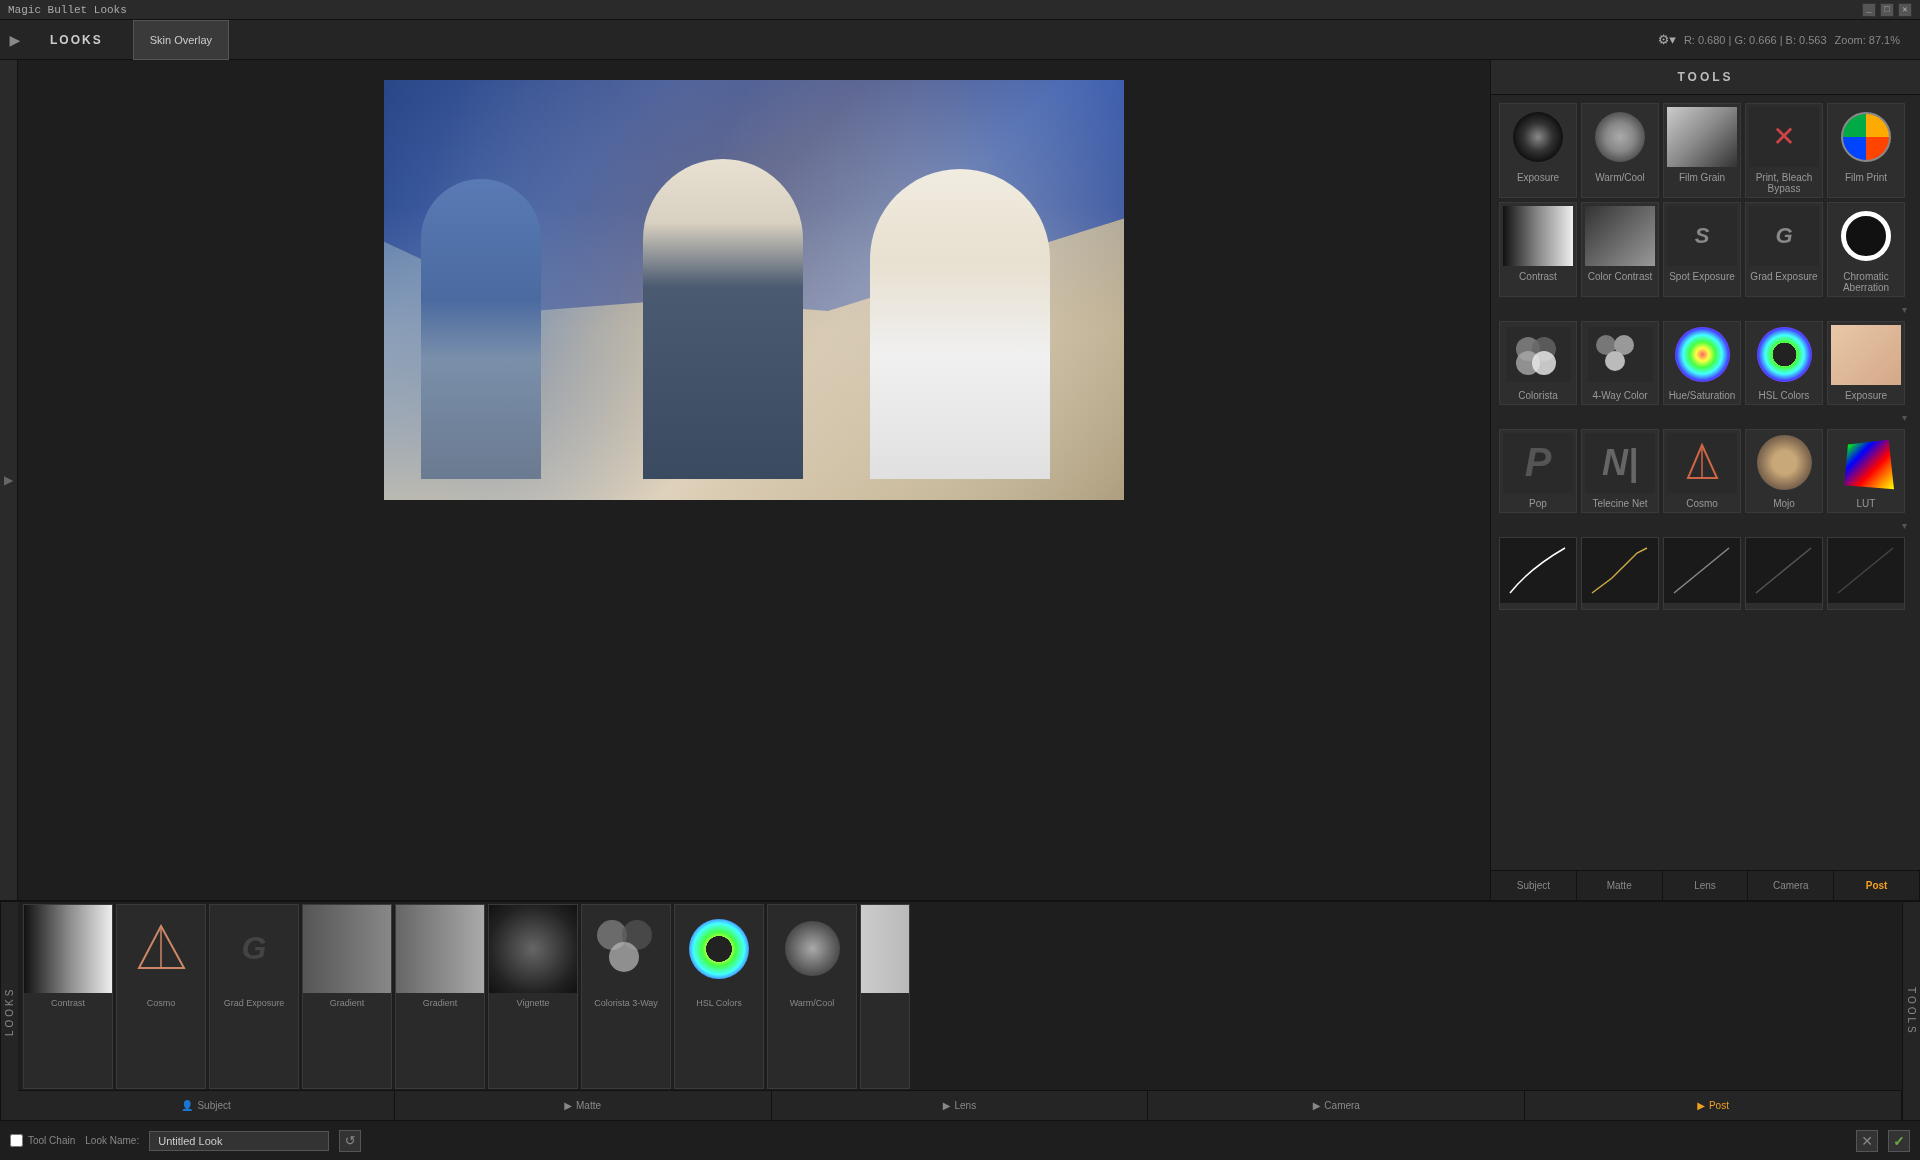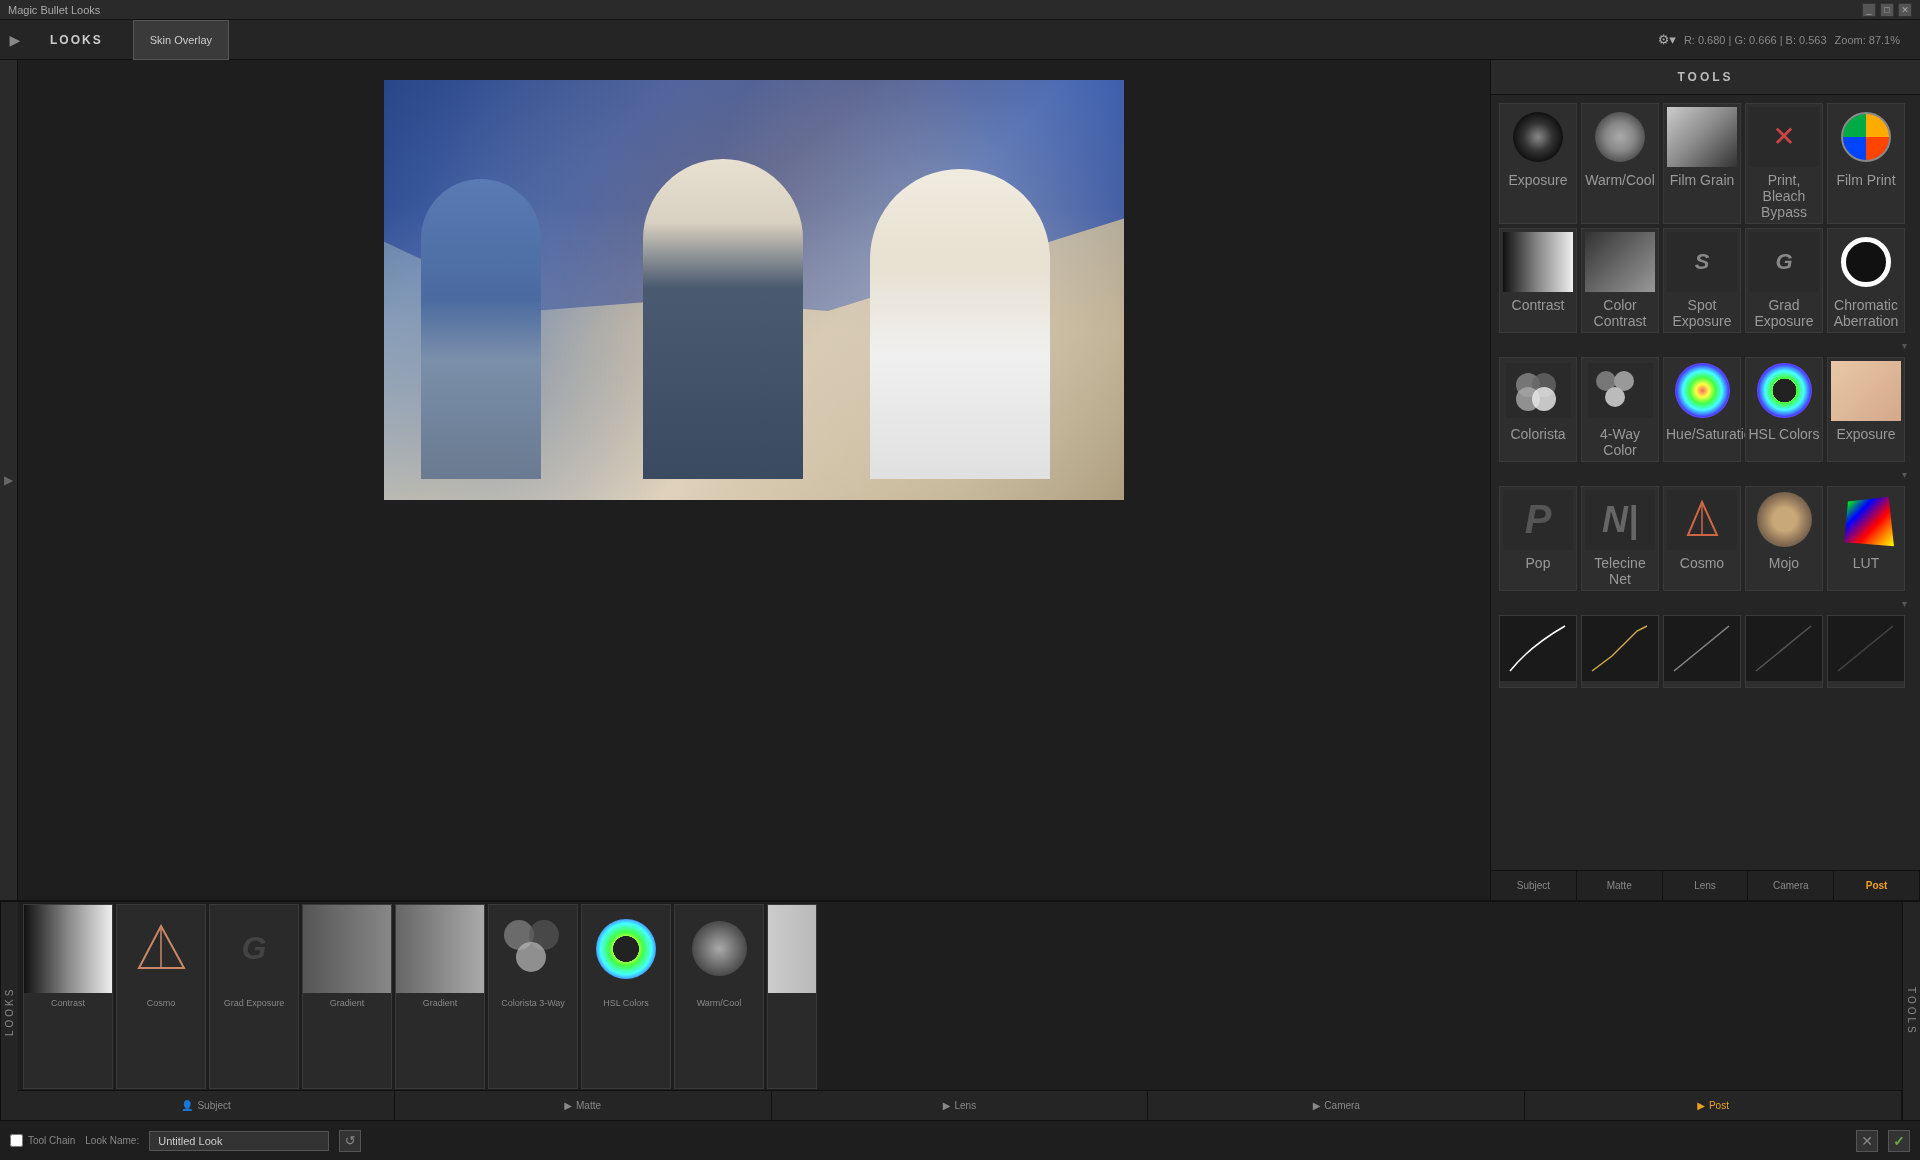--- a/index.html
+++ b/index.html
@@ -17,20 +17,21 @@
     
     #titlebar {
       width: 100%;
       height: 20px;
       background: #2a2a2a;
       display: flex;
       align-items: center;
       justify-content: space-between;
       padding: 0 8px;
       border-bottom: 1px solid #111;
+      font-family: Liberation Mono, monospace;
     }
     #titlebar .title { color: #aaa; font-size: 11px; }
     #titlebar .win-btns { display: flex; gap: 4px; }
     #titlebar .win-btn {
       width: 14px; height: 14px;
       background: #555; border: 1px solid #333;
       cursor: pointer; font-size: 9px;
       display: flex; align-items: center; justify-content: center; color: #aaa;
     }
 
@@ -187,21 +188,21 @@
       flex-direction: column;
       align-items: center;
     }
     .tool-preview {
       width: 76px; height: 65px;
       display: flex; align-items: center; justify-content: center;
       overflow: hidden;
       position: relative;
     }
     .tool-label {
-      font-size: 14px; color: #999; padding: 3px 2px;
+      font-size: 10px; color: #999; padding: 3px 2px;
       text-align: center; width: 100%;
     }
 
     
     .tp-exposure {
       background: radial-gradient(circle, #888 0%, #333 40%, #111 70%, #050505 100%);
       width: 50px; height: 50px; border-radius: 50%;
     }
     .tp-warmcool {
       background: radial-gradient(circle, #aaa 0%, #888 40%, #555 70%, #222 100%);
@@ -807,20 +808,27 @@
           </div>
 
           <div class="look-item">
             <div class="look-close red">⊗</div>
             <div class="look-preview">
               <div class="lp-gradient2"></div>
             </div>
             <div class="look-label">Gradient</div>
           </div>
 
+          <div class="look-item">
+            <div class="look-close red">⊗</div>
+            <div class="look-preview">
+              <div class="lp-vignette"></div>
+            </div>
+            <div class="look-label">Vignette</div>
+          </div>
 
 
           <div class="look-item">
             <div class="look-preview">
               <div class="lp-colorista3way">
                 <svg width="88" height="88" viewBox="0 0 88 88">
                   <circle cx="30" cy="30" r="15" fill="#888" opacity="0.7"></circle>
                   <circle cx="55" cy="30" r="15" fill="#555" opacity="0.7"></circle>
                   <circle cx="42" cy="52" r="15" fill="#bbb" opacity="0.7"></circle>
                 </svg>

